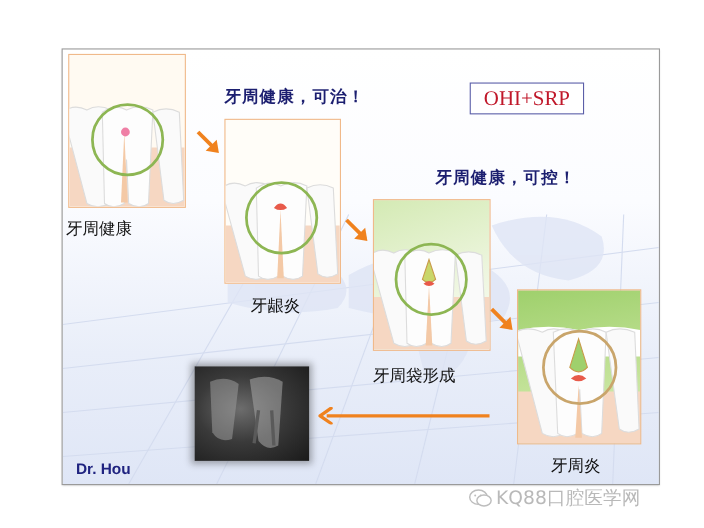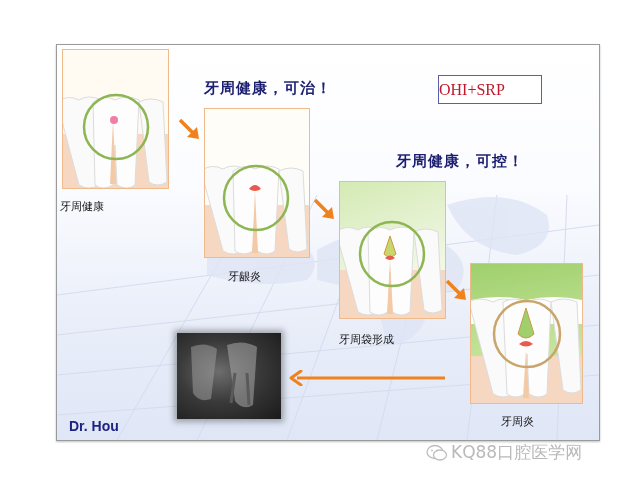--- a/index.html
+++ b/index.html
@@ -5,25 +5,25 @@
   html, body { margin:0; padding:0; }
   body { width:640px; height:480px; background:#ffffff; position:relative; overflow:hidden;
          font-family:"DejaVu Sans", sans-serif; }
   .slide { position:absolute; left:56px; top:44px; width:542px; height:395px;
            border:1px solid #9a9a9a; box-shadow:0 1px 2px rgba(0,0,0,0.25);
            background: linear-gradient(180deg, #ffffff 0%, #fbfcff 35%, #e9eef9 70%, #dfe6f6 100%);
            overflow:hidden; }
   .map { position:absolute; left:0; top:0; width:100%; height:100%; }
   .panel { position:absolute; border:1px solid #f0b98a; overflow:hidden; }
   .panel svg { display:block; }
-  .caption { position:absolute; font-size:11px; color:#111; white-space:nowrap; }
+  .caption { position:absolute; font-size:15px; color:#111; white-space:nowrap; }
   .slogan { position:absolute; font-size:15px; font-weight:bold; color:#1c1f70; white-space:nowrap; letter-spacing:1px; }
   .ohi { position:absolute; left:370px; top:30px; width:102px; height:27px; border:1px solid #5b5ea8;
-         color:#c0182a; font-family:"Liberation Serif", serif; font-size:16px; line-height:27px; 
-         background:#fff;margin-left:11px; }
+         color:#c0182a; font-family:"Liberation Serif", serif; font-size:19px; line-height:27px; text-align:center;
+         background:#fff; }
   .author { position:absolute; left:12px; top:373px; font-size:14px; font-weight:bold; color:#1f2380; font-family:"Liberation Sans", sans-serif; }
   .xray { position:absolute; left:120px; top:288px; width:104px; height:86px;
           background: radial-gradient(ellipse at 40% 45%, #6d6d6d 0%, #3a3a3a 45%, #1a1a1a 100%);
           box-shadow:0 0 6px 3px rgba(30,30,30,0.35); filter:blur(0.4px); }
   .arrow { position:absolute; }
   .watermark { position:absolute; left:426px; top:441px; font-size:17px; color:#b9b9b9; white-space:nowrap;
                font-family:"DejaVu Sans", sans-serif; }
   .wm-icon { display:inline-block; vertical-align:middle; margin-right:3px; }
 </style>
 </head>

